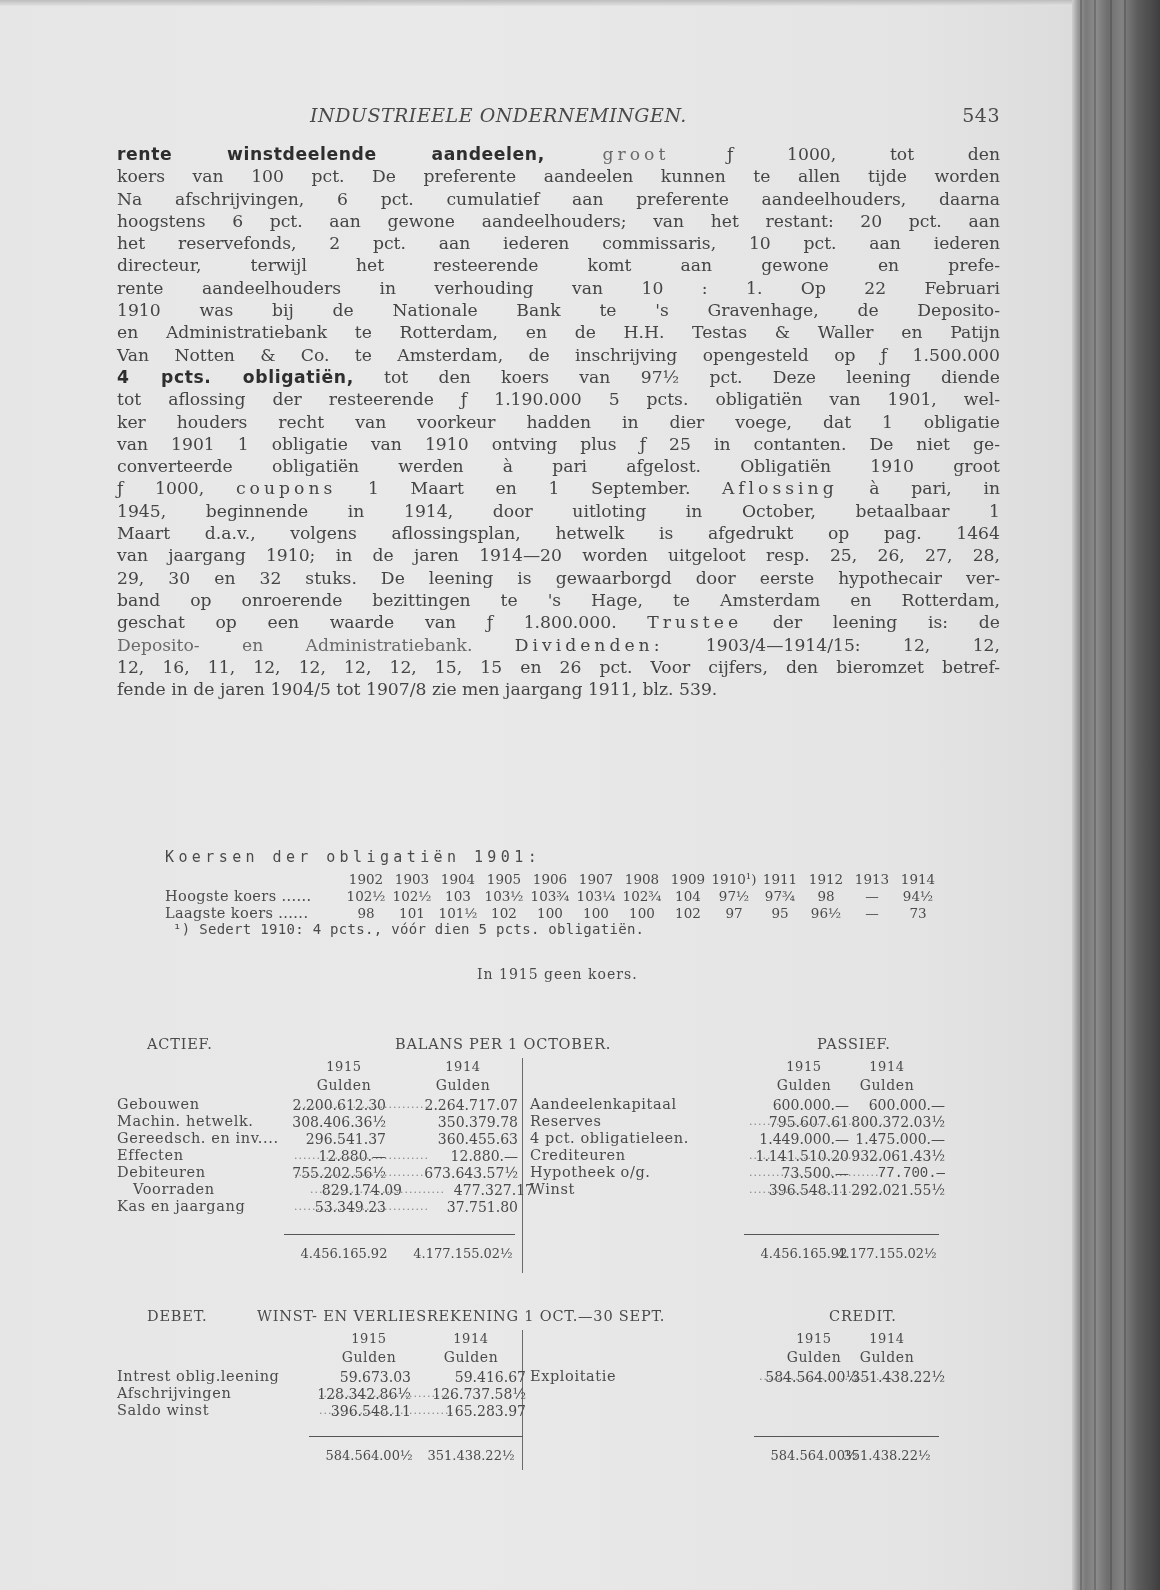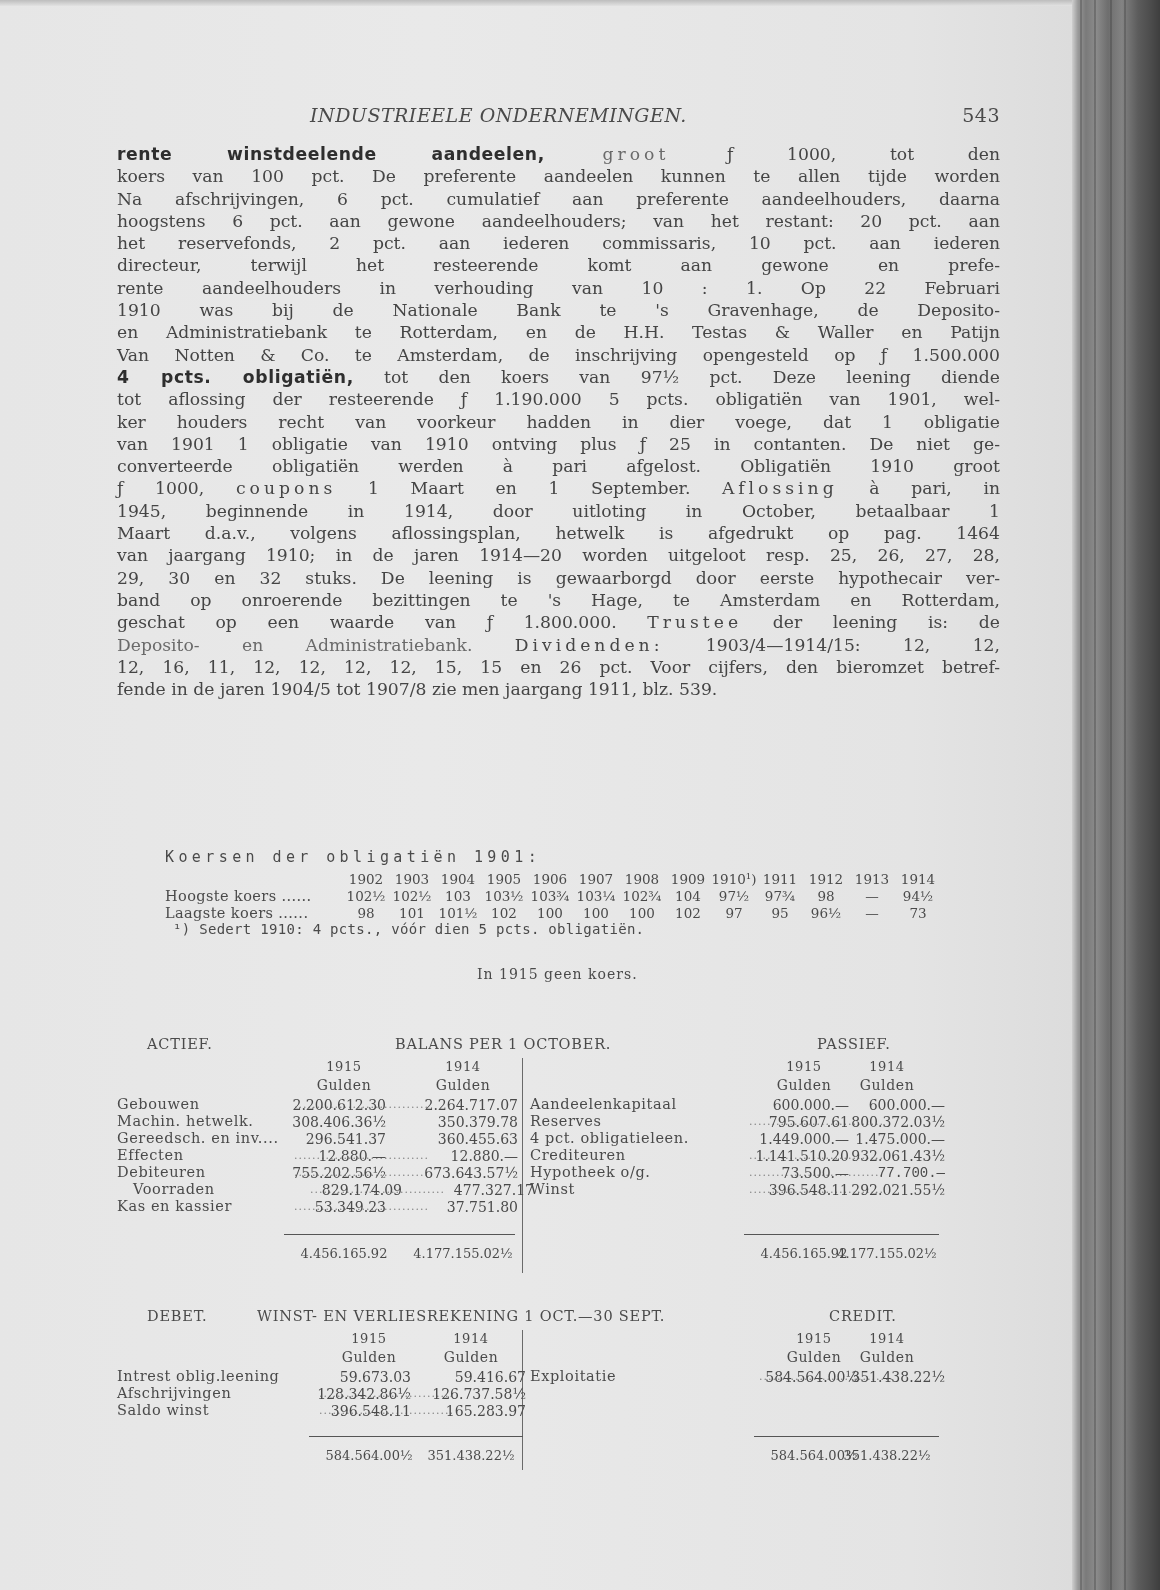--- a/index.html
+++ b/index.html
@@ -210,21 +210,21 @@
           <span class="v" style="right: 132px; top: 1px;">755.202.56½</span>
           <span class="v" style="right: 0px; top: 1px;">673.643.57½</span>
         </div>
         <div class="row" style="top: 123px; left: 16px; width: 401px;">
           <span class="lbl">Voorraden</span>
           <span class="dots" style="position: absolute; right: 224px; top: 2px; width: 0px; overflow: visible;">..............................</span>
           <span class="v" style="right: 132px; top: 1px;">829.174.09</span>
           <span class="v" style="right: 0px; top: 1px;">477.327.17</span>
         </div>
         <div class="row" style="top: 140px; left: 0px; width: 401px;">
-          <span class="lbl">Kas en kassier</span>
+          <span class="lbl">Kas en jaargang</span>
           <span class="dots" style="position: absolute; right: 224px; top: 2px; width: 0px; overflow: visible;">..............................</span>
           <span class="v" style="right: 132px; top: 1px;">53.349.23</span>
           <span class="v" style="right: 0px; top: 1px;">37.751.80</span>
         </div>
         <div class="row" style="top: 38px; left: 413px; width: 415px;">
           <span class="lbl">Aandeelenkapitaal</span>
           <span class="v" style="right: 96px; top: 1px;">600.000.—</span>
           <span class="v" style="right: 0px; top: 1px;">600.000.—</span>
         </div>
         <div class="row" style="top: 55px; left: 413px; width: 415px;">

